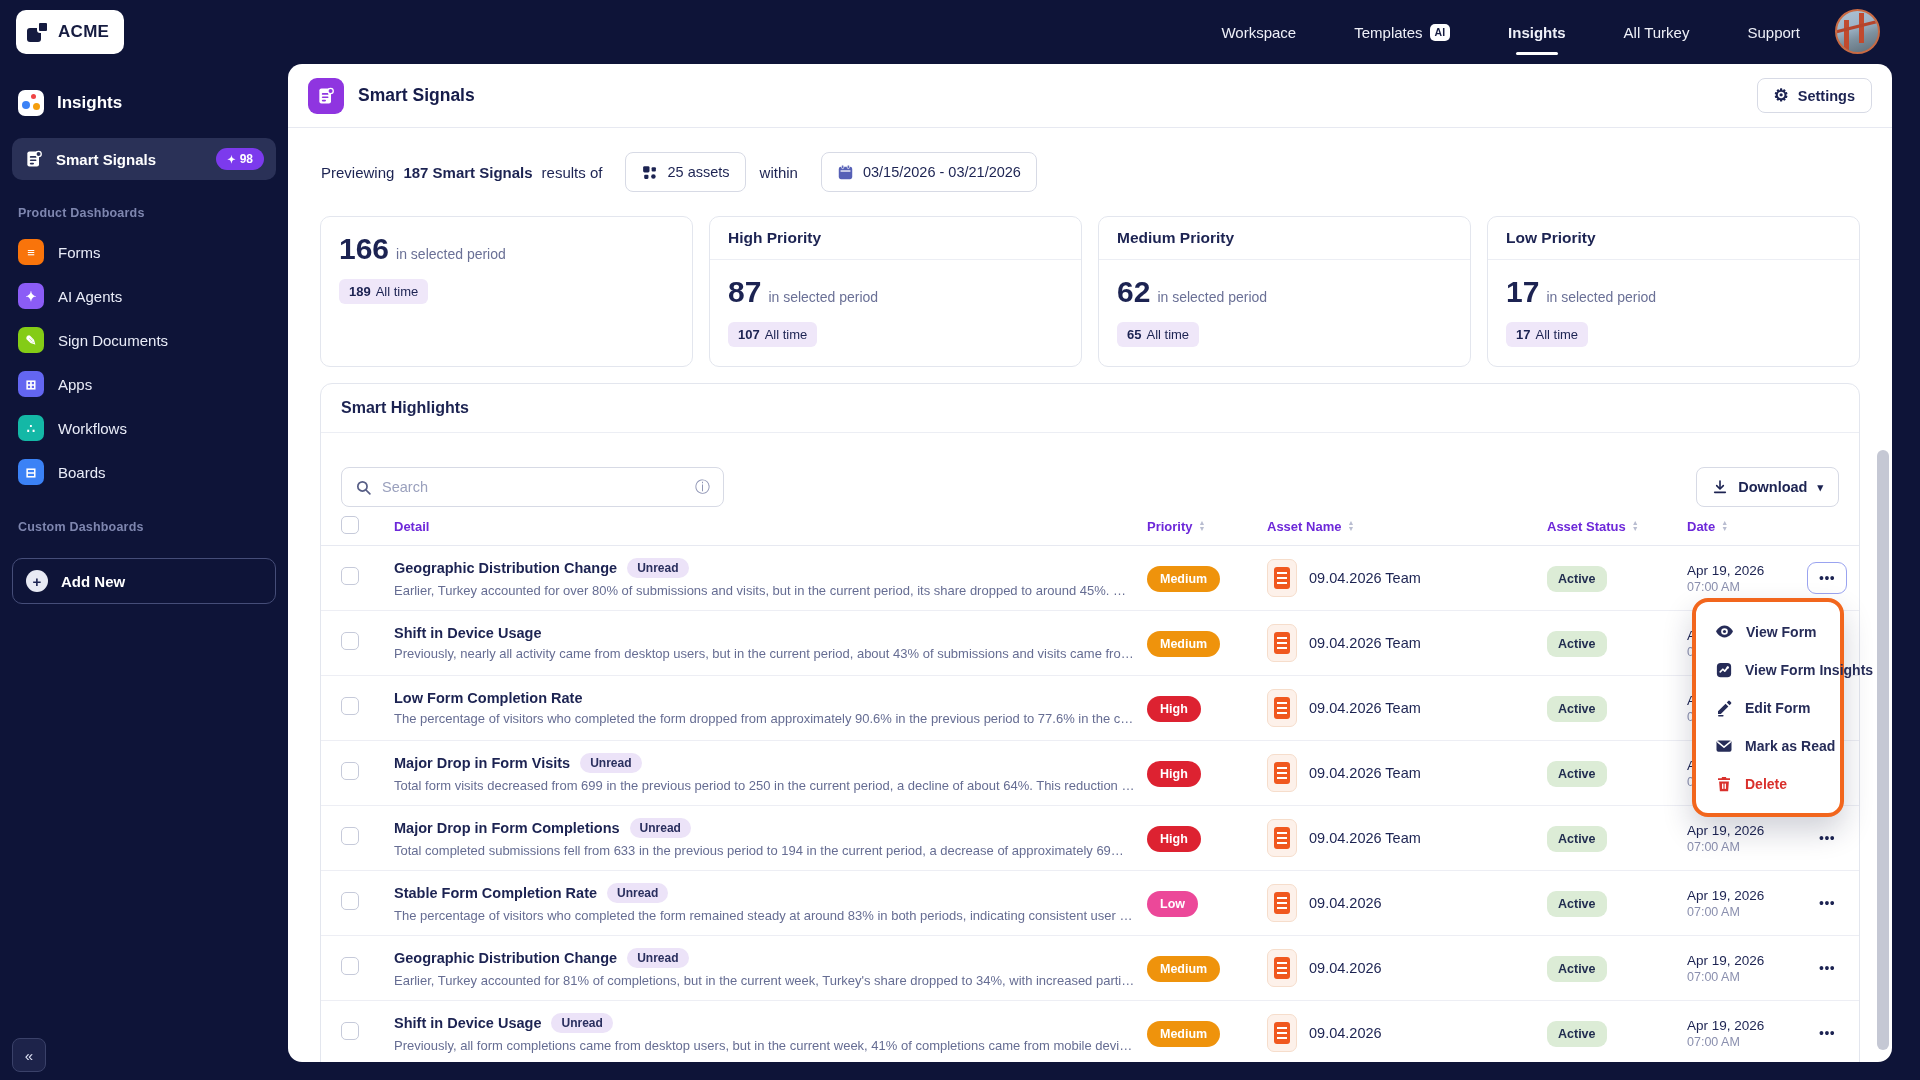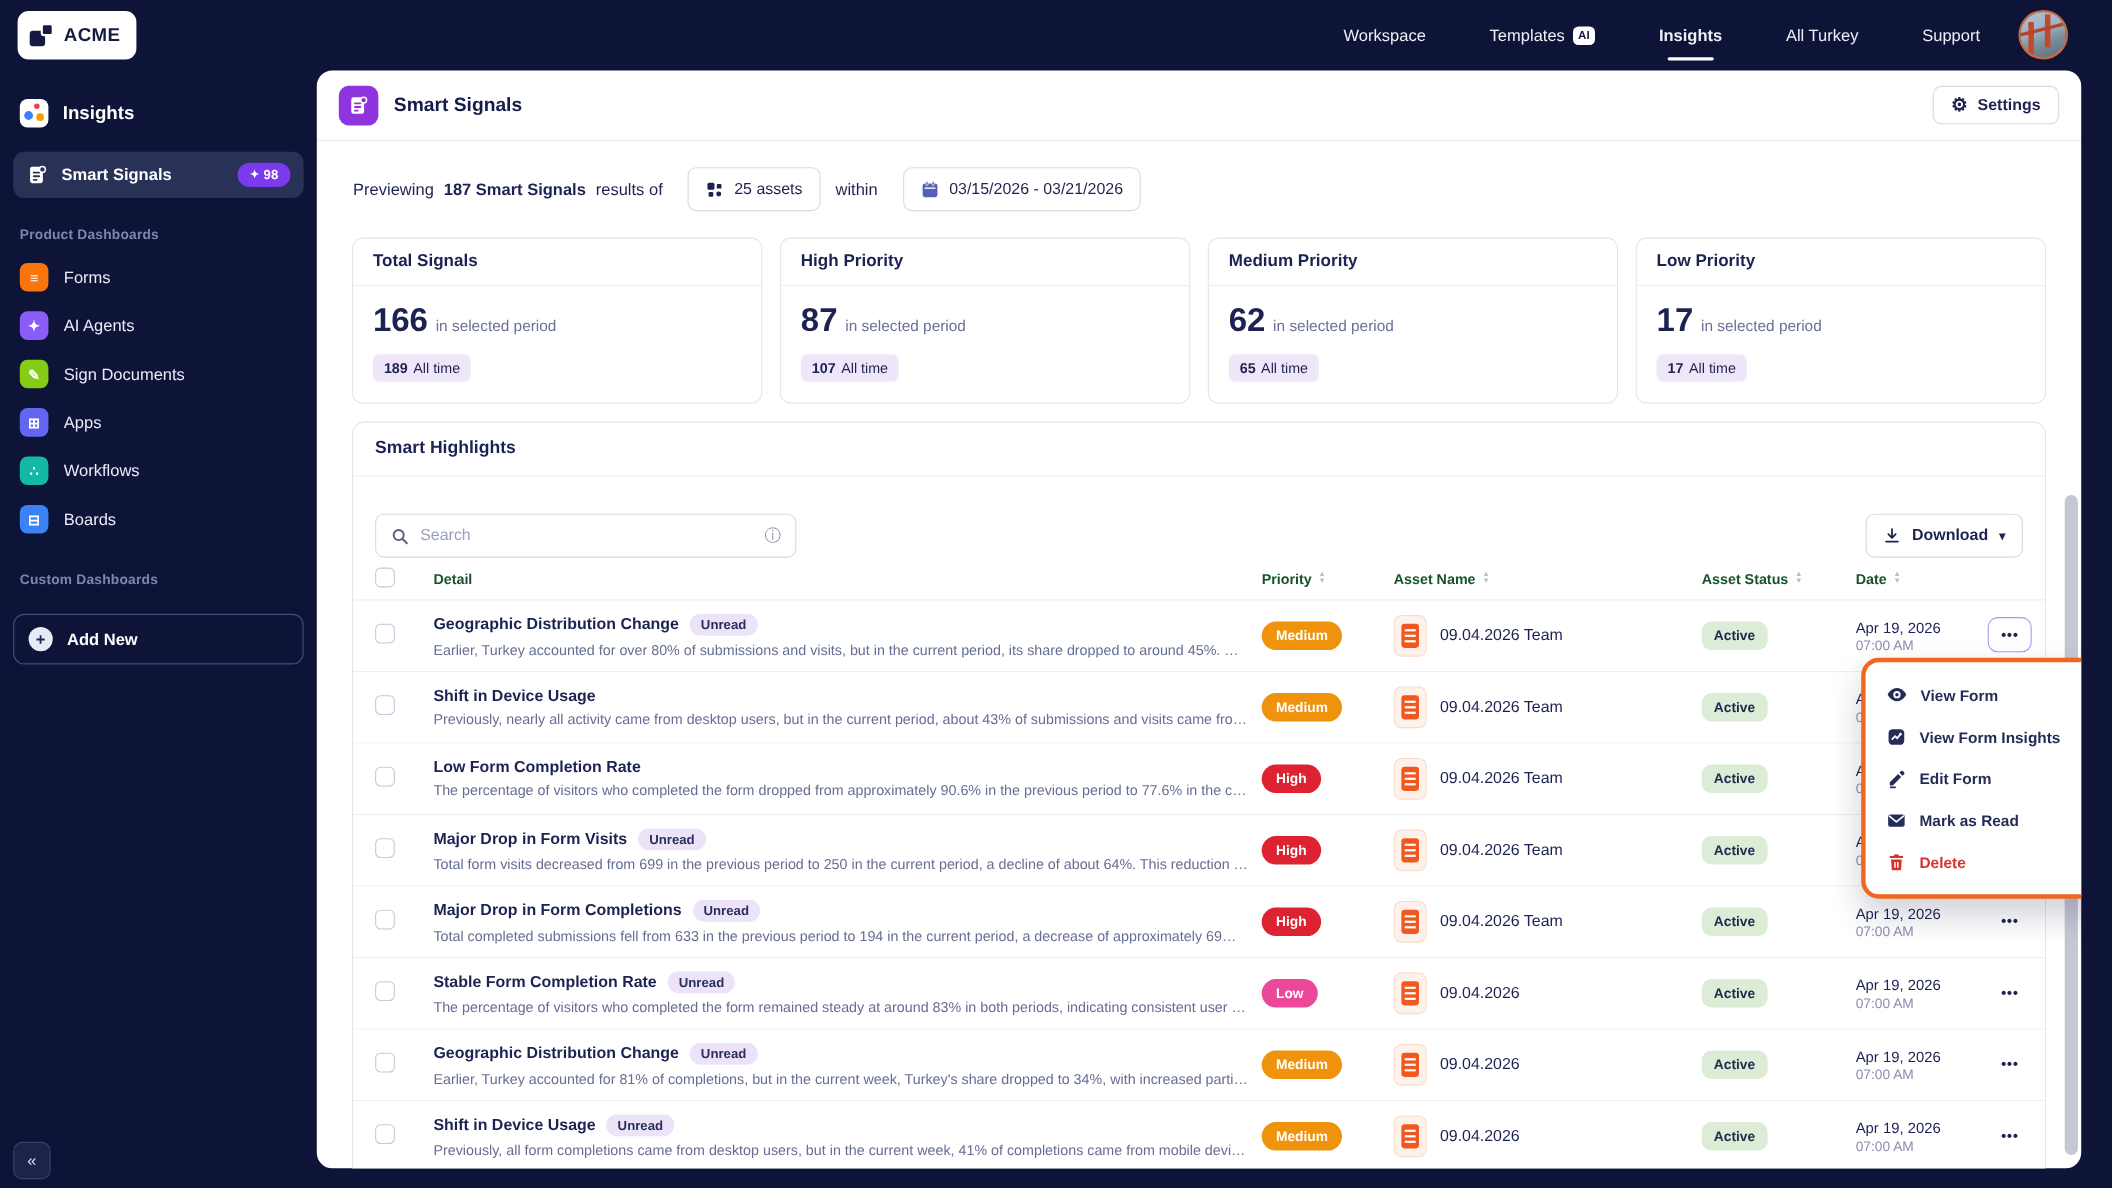--- a/index.html
+++ b/index.html
@@ -71,21 +71,21 @@
   .hl-title { padding:15px 20px; font-size:16px; font-weight:bold; color:#1c2352; border-bottom:1px solid #eceef4; }
   .hl-toolbar { height:74px; display:flex; align-items:flex-end; padding:0 20px; }
   .searchbox { width:383px; height:40px; border:1px solid #d7dae5; border-radius:8px; display:flex; align-items:center; gap:10px; padding:0 13px; }
   .searchbox input { border:none; outline:none; flex:1; font-size:14.5px; font-family:inherit; color:#1c2352; background:transparent; }
   .searchbox input::placeholder { color:#9aa0bd; }
   .info-glyph { color:#8e94b4; font-size:15px; }
   .download-btn { margin-left:auto; height:40px; border:1px solid #d7dae5; border-radius:8px; display:flex; align-items:center; gap:10px; padding:0 15px; font-size:14.5px; font-weight:bold; color:#1c2352; background:#fff; cursor:pointer; }
   .dl-caret { font-size:11px; }
 
   .thead, .trow { display:grid; grid-template-columns:53px 753px 120px 280px 140px 120px 50px; padding-left:20px; align-items:center; }
-  .thead { height:39px; border-bottom:1px solid #e7e9f1; color:#14532d; font-size:13px; font-weight:bold; }
+  .thead { height:39px; border-bottom:1px solid #e7e9f1; color:#6d28d9; font-size:13px; font-weight:bold; }
   .th { display:flex; align-items:center; gap:6px; }
   .sort { display:inline-flex; flex-direction:column; line-height:6px; font-size:7px; color:#b9bdd1; font-weight:normal; cursor:pointer; }
   .sort::before { content:"▲"; } .sort::after { content:"▼"; }
   .trow { height:65px; border-bottom:1px solid #edeef4; background:#fff; }
   .checkbox { width:18px; height:18px; border:1.5px solid #c6cada; border-radius:5px; display:inline-block; background:#fff; cursor:pointer; }
   .col-detail { overflow:hidden; }
   .row-title-line { display:flex; align-items:center; gap:10px; }
   .row-title { font-size:14.5px; font-weight:bold; color:#1c2352; white-space:nowrap; }
   .unread { background:#ece3f8; color:#2a2f5e; font-size:12px; font-weight:bold; border-radius:999px; padding:3px 10px; }
   .row-desc { display:block; margin-top:5px; font-size:13px; color:#666d93; white-space:nowrap; overflow:hidden; text-overflow:ellipsis; padding-right:12px; }
@@ -95,21 +95,21 @@
   .docmini { width:16px; height:22px; background:#f0581f; border-radius:3px; position:relative; }
   .docmini::before { content:""; position:absolute; left:3px; top:5px; width:10px; height:2px; background:#fff; box-shadow:0 5px 0 0 #fff, 0 10px 0 0 #fff; }
   .asset-name { font-size:14.5px; color:#1c2352; }
   .status-pill { background:#dcecd6; color:#1f2b4e; font-size:12.5px; font-weight:bold; border-radius:9px; padding:6px 11px; }
   .col-date .dd { display:block; font-size:13.5px; color:#1c2352; }
   .col-date .dt { display:block; font-size:12.5px; color:#8a8fae; margin-top:2px; }
   .dots-btn { color:#1c2352; font-size:14px; letter-spacing:.5px; cursor:pointer; padding:7px 11px; border-radius:9px; border:1px solid transparent; }
   .dots-btn::after { content:"•••"; }
   .dots-btn.open { border-color:#9aa3f0; }
 
-  .context-menu { position:absolute; left:1404px; top:534px; width:227px; background:#fff; border:4px solid #f2661d; border-radius:16px; padding:10px 0; box-shadow:0 14px 30px rgba(20,25,60,.2); z-index:5; }
+  .context-menu { position:absolute; left:1404px; top:534px; width:152px; background:#fff; border:4px solid #f2661d; border-radius:16px; padding:10px 0; box-shadow:0 14px 30px rgba(20,25,60,.2); z-index:5; }
   .menu-item { display:flex; align-items:center; gap:12px; padding:10px 0 10px 19px; font-size:14px; font-weight:bold; color:#262c58; cursor:pointer; white-space:nowrap; }
   .menu-item.danger { color:#d9302c; }
   .menu-item svg { flex:0 0 auto; }
 
   .v-thumb { position:absolute; right:3px; top:386px; height:600px; width:12px; background:#c5c8d4; border-radius:6px; z-index:4; }
 </style>
 </head>
 <body>
 
 <header class="topbar">
@@ -255,21 +255,20 @@
           <rect x="14.5" y="1.5" width="3" height="5" rx="1.5" fill="#5660b6" stroke="#fff" stroke-width="1"></rect>
           <rect x="5" y="9" width="14" height="1.8" fill="#fff"></rect>
         </svg>
       <span>03/15/2026 - 03/21/2026</span>
     </span>
   </div>
 
   <div class="cards">
 
       <section class="card">
-        <div class="card-title">Total Signals</div>
         <div class="card-body">
           <span class="big">166</span><span class="caption">in selected period</span>
           <div>
             <span class="alltime-pill">
               <b>189</b>
               <span>All time</span>
             </span>
           </div>
         </div>
       </section>

